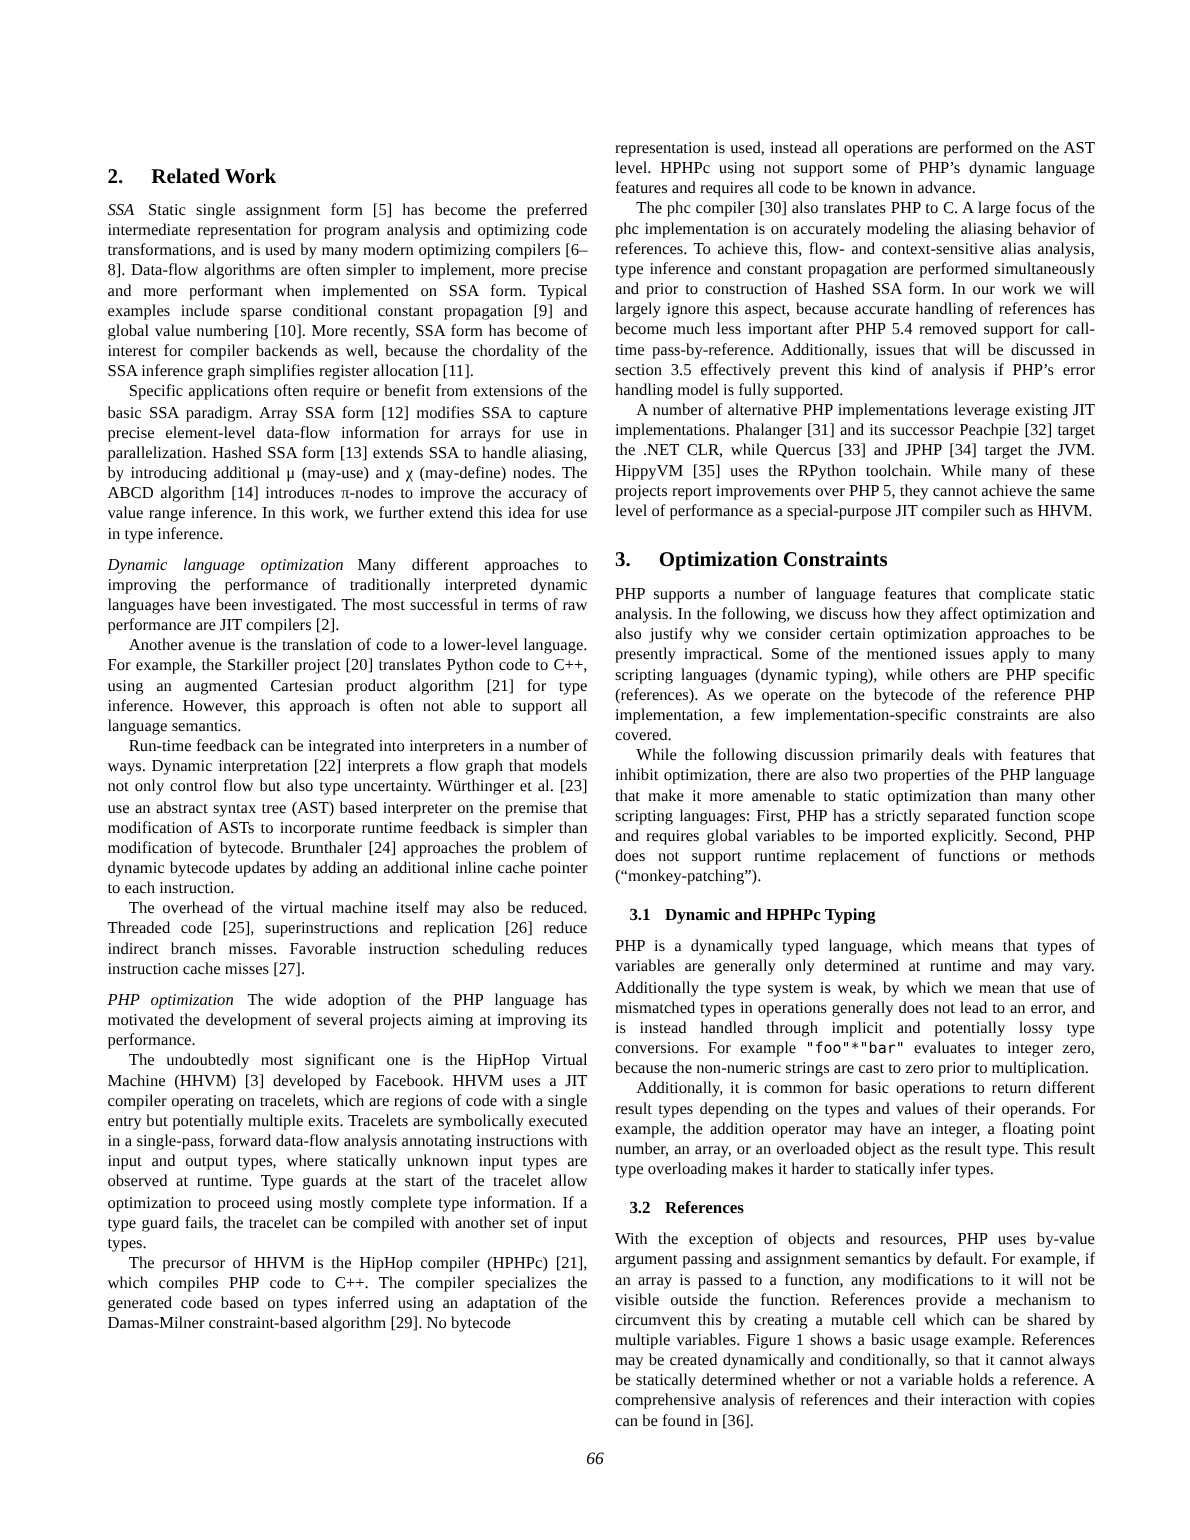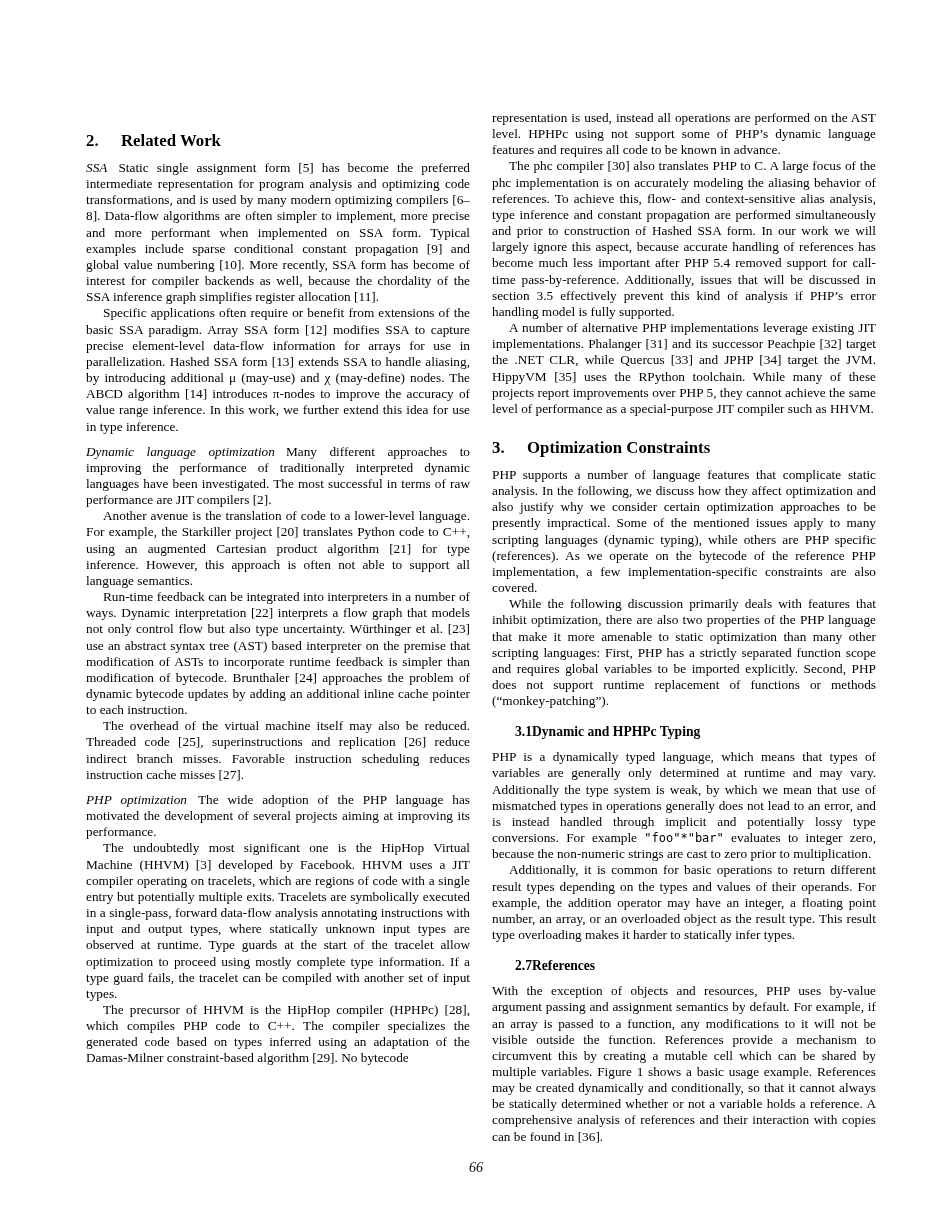--- a/index.html
+++ b/index.html
@@ -42,21 +42,21 @@
     display:flex;
     text-align:left;
   }
   .sec-heading .num { display:inline-block; min-width:35px; }
   .subsec-heading {
     font-weight:bold;
     font-size:13.6px;
     line-height:16px;
     margin:15px 0 9px 0;
     display:flex;
-    text-align:right;
+    text-align:center;
   }
   .subsec-heading .num { display:inline-block; min-width:40px; }
   .code {
     font-family:"DejaVu Sans Mono", monospace;
     font-size:12px;
   }
   .footer {
     position:absolute;
     left:0; right:0;
     top:1160px;
@@ -76,39 +76,39 @@
           <span>Related Work</span>
         </div>
         <p class="para runin-para"><span class="runin">SSA</span>Static single assignment form [5] has become the preferred intermediate representation for program analysis and optimizing code transformations, and is used by many modern optimizing compilers [6–8]. Data-flow algorithms are often simpler to implement, more precise and more performant when implemented on SSA form. Typical examples include sparse conditional constant propagation [9] and global value numbering [10]. More recently, SSA form has become of interest for compiler backends as well, because the chordality of the SSA inference graph simplifies register allocation [11].</p>
         <p class="para indent">Specific applications often require or benefit from extensions of the basic SSA paradigm. Array SSA form [12] modifies SSA to capture precise element-level data-flow information for arrays for use in parallelization. Hashed SSA form [13] extends SSA to handle aliasing, by introducing additional μ (may-use) and χ (may-define) nodes. The ABCD algorithm [14] introduces π-nodes to improve the accuracy of value range inference. In this work, we further extend this idea for use in type inference.</p>
         <p class="para runin-para"><span class="runin">Dynamic language optimization</span>Many different approaches to improving the performance of traditionally interpreted dynamic languages have been investigated. The most successful in terms of raw performance are JIT compilers [2].</p>
         <p class="para indent">Another avenue is the translation of code to a lower-level language. For example, the Starkiller project [20] translates Python code to C++, using an augmented Cartesian product algorithm [21] for type inference. However, this approach is often not able to support all language semantics.</p>
         <p class="para indent">Run-time feedback can be integrated into interpreters in a number of ways. Dynamic interpretation [22] interprets a flow graph that models not only control flow but also type uncertainty. Würthinger et al. [23] use an abstract syntax tree (AST) based interpreter on the premise that modification of ASTs to incorporate runtime feedback is simpler than modification of bytecode. Brunthaler [24] approaches the problem of dynamic bytecode updates by adding an additional inline cache pointer to each instruction.</p>
         <p class="para indent">The overhead of the virtual machine itself may also be reduced. Threaded code [25], superinstructions and replication [26] reduce indirect branch misses. Favorable instruction scheduling reduces instruction cache misses [27].</p>
         <p class="para runin-para"><span class="runin">PHP optimization</span>The wide adoption of the PHP language has motivated the development of several projects aiming at improving its performance.</p>
         <p class="para indent">The undoubtedly most significant one is the HipHop Virtual Machine (HHVM) [3] developed by Facebook. HHVM uses a JIT compiler operating on tracelets, which are regions of code with a single entry but potentially multiple exits. Tracelets are symbolically executed in a single-pass, forward data-flow analysis annotating instructions with input and output types, where statically unknown input types are observed at runtime. Type guards at the start of the tracelet allow optimization to proceed using mostly complete type information. If a type guard fails, the tracelet can be compiled with another set of input types.</p>
-        <p class="para indent">The precursor of HHVM is the HipHop compiler (HPHPc) [28], which compiles PHP code to C++. The compiler specializes the generated code based on types inferred using an adaptation of the Damas-Milner constraint-based algorithm [29]. No bytecode</p>
+        <p class="para indent">The precursor of HHVM is the HipHop compiler (HPHPc) [21], which compiles PHP code to C++. The compiler specializes the generated code based on types inferred using an adaptation of the Damas-Milner constraint-based algorithm [29]. No bytecode</p>
       </div>
     <div class="col">
         <p class="para">representation is used, instead all operations are performed on the AST level. HPHPc using not support some of PHP’s dynamic language features and requires all code to be known in advance.</p>
         <p class="para indent">The phc compiler [30] also translates PHP to C. A large focus of the phc implementation is on accurately modeling the aliasing behavior of references. To achieve this, flow- and context-sensitive alias analysis, type inference and constant propagation are performed simultaneously and prior to construction of Hashed SSA form. In our work we will largely ignore this aspect, because accurate handling of references has become much less important after PHP 5.4 removed support for call-time pass-by-reference. Additionally, issues that will be discussed in section 3.5 effectively prevent this kind of analysis if PHP’s error handling model is fully supported.</p>
         <p class="para indent">A number of alternative PHP implementations leverage existing JIT implementations. Phalanger [31] and its successor Peachpie [32] target the .NET CLR, while Quercus [33] and JPHP [34] target the JVM. HippyVM [35] uses the RPython toolchain. While many of these projects report improvements over PHP 5, they cannot achieve the same level of performance as a special-purpose JIT compiler such as HHVM.</p>
         <div class="sec-heading">
           <span class="num">3.</span>
           <span>Optimization Constraints</span>
         </div>
         <p class="para">PHP supports a number of language features that complicate static analysis. In the following, we discuss how they affect optimization and also justify why we consider certain optimization approaches to be presently impractical. Some of the mentioned issues apply to many scripting languages (dynamic typing), while others are PHP specific (references). As we operate on the bytecode of the reference PHP implementation, a few implementation-specific constraints are also covered.</p>
         <p class="para indent">While the following discussion primarily deals with features that inhibit optimization, there are also two properties of the PHP language that make it more amenable to static optimization than many other scripting languages: First, PHP has a strictly separated function scope and requires global variables to be imported explicitly. Second, PHP does not support runtime replacement of functions or methods (“monkey-patching”).</p>
         <div class="subsec-heading">
           <span class="num">3.1</span>
           <span>Dynamic and HPHPc Typing</span>
         </div>
         <p class="para">PHP is a dynamically typed language, which means that types of variables are generally only determined at runtime and may vary. Additionally the type system is weak, by which we mean that use of mismatched types in operations generally does not lead to an error, and is instead handled through implicit and potentially lossy type conversions. For example <span class="code">"foo"*"bar"</span> evaluates to integer zero, because the non-numeric strings are cast to zero prior to multiplication.</p>
         <p class="para indent">Additionally, it is common for basic operations to return different result types depending on the types and values of their operands. For example, the addition operator may have an integer, a floating point number, an array, or an overloaded object as the result type. This result type overloading makes it harder to statically infer types.</p>
         <div class="subsec-heading">
-          <span class="num">2.7</span>
+          <span class="num">3.2</span>
           <span>References</span>
         </div>
         <p class="para">With the exception of objects and resources, PHP uses by-value argument passing and assignment semantics by default. For example, if an array is passed to a function, any modifications to it will not be visible outside the function. References provide a mechanism to circumvent this by creating a mutable cell which can be shared by multiple variables. Figure 1 shows a basic usage example. References may be created dynamically and conditionally, so that it cannot always be statically determined whether or not a variable holds a reference. A comprehensive analysis of references and their interaction with copies can be found in [36].</p>
       </div>
   </div>
   <div class="footer">66</div>
 </div>
 
 </body></html>

